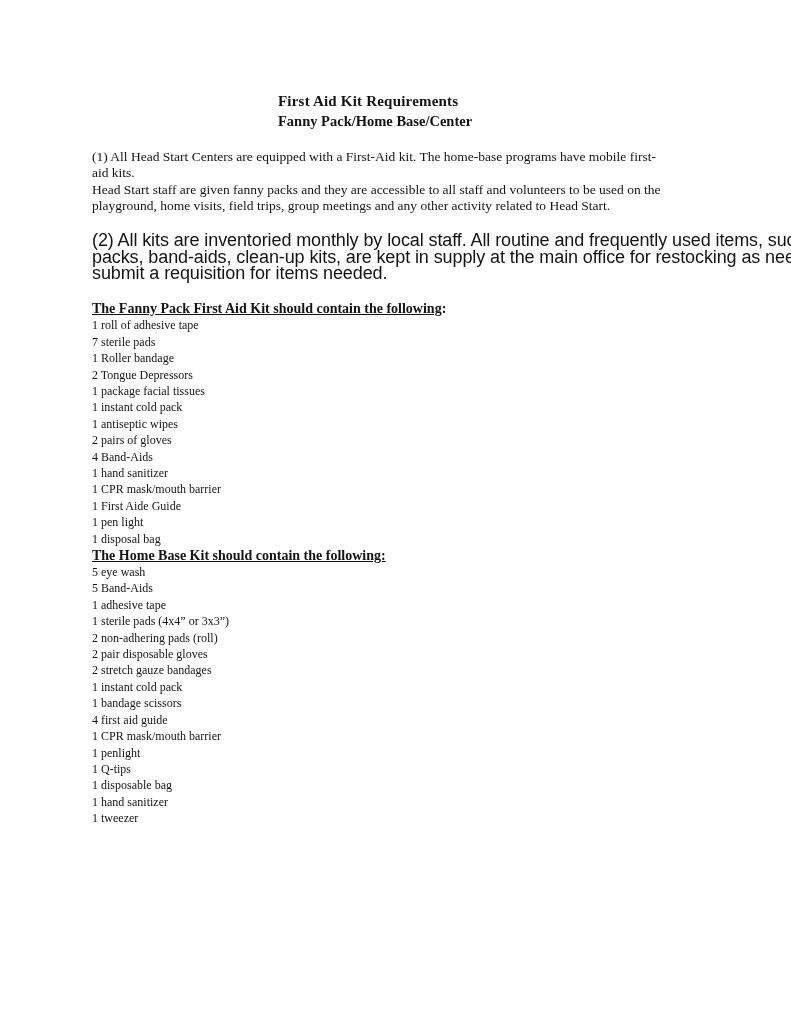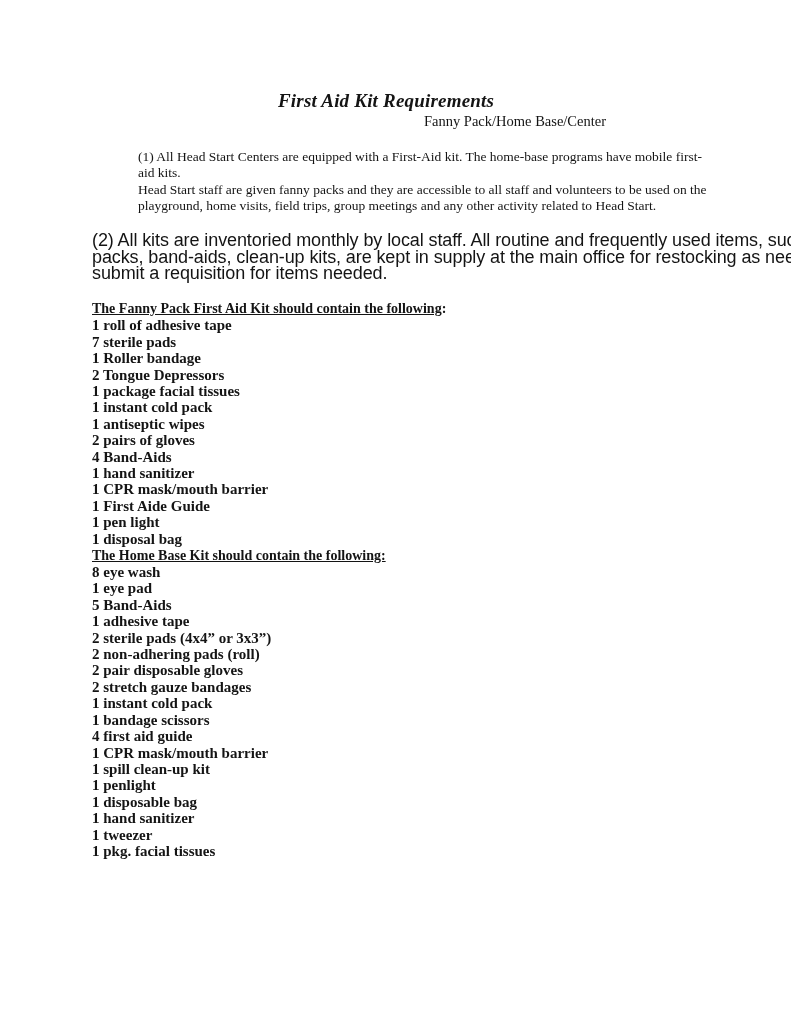--- a/index.html
+++ b/index.html
@@ -21,64 +21,61 @@
     background: #ffffff;
   }
   .content {
     position: absolute;
     left: 92px;
     top: 0;
     width: 660px;
   }
   h1.doc-title {
     margin: 91px 0 0 186px;
-    font-size: 19px;
+    font-size: 15px;
     line-height: 20px;
     font-weight: bold;
     letter-spacing: 0.2px;
-    font-style: italic;
   }
   h2.doc-subtitle {
     margin: 2px 0 0 186px;
     font-size: 14.5px;
     line-height: 16px;
-    font-weight: normal;
-    text-align: center;
+    font-weight: bold;
   }
   p.para {
     margin: 0;
     white-space: pre;
     font-size: 13.5px;
     line-height: 16.4px;
   }
-  p.para-1 { margin-top: 20px; margin-left: 46px; }
+  p.para-1 { margin-top: 20px; }
   p.para-2 {
     margin-top: 17.5px;
     font-family: "Liberation Sans", sans-serif;
     font-size: 18px;
     letter-spacing: -0.1px;
   }
   h3.kit-heading {
     margin: 0;
     font-size: 14px;
     line-height: 17px;
     font-weight: bold;
   }
   h3.kit-heading-fanny { margin-top: 19px; font-family: Liberation Serif, serif; }
   .u { text-decoration: underline; }
   ul.kit-list {
     margin: 0;
     padding: 0;
     list-style: none;
   }
   ul.kit-list li {
-    font-size: 15px;
+    font-size: 12px;
     line-height: 16.4px;
     white-space: pre;
-    font-weight: bold;
   }
 </style>
 </head>
 <body style="color: rgb(20, 20, 20); background: rgb(255, 255, 255);">
 
 <div class="page">
   <div class="content">
 
     <h1 class="doc-title">First Aid Kit Requirements</h1>
     <h2 class="doc-subtitle">Fanny Pack/Home Base/Center</h2>
@@ -108,35 +105,33 @@
           <li>1 CPR mask/mouth barrier</li>
           <li>1 First Aide Guide</li>
           <li>1 pen light</li>
           <li>1 disposal bag</li>
         </ul>
     </section>
 
     <section>
       <h3 class="kit-heading"><span class="u">The Home Base Kit should contain the following:</span><span></span></h3>
       <ul class="kit-list">
-          <li>8 eye wash</li>
-          <li>1 eye pad</li>
+          <li>5 eye wash</li>
           <li>5 Band-Aids</li>
           <li>1 adhesive tape</li>
-          <li>2 sterile pads (4x4” or 3x3”)</li>
+          <li>1 sterile pads (4x4” or 3x3”)</li>
           <li>2 non-adhering pads (roll)</li>
           <li>2 pair disposable gloves</li>
           <li>2 stretch gauze bandages</li>
           <li>1 instant cold pack</li>
           <li>1 bandage scissors</li>
           <li>4 first aid guide</li>
           <li>1 CPR mask/mouth barrier</li>
-          <li>1 spill clean-up kit</li>
           <li>1 penlight</li>
+          <li>1 Q-tips</li>
           <li>1 disposable bag</li>
           <li>1 hand sanitizer</li>
           <li>1 tweezer</li>
-          <li>1 pkg. facial tissues</li>
         </ul>
     </section>
 
   </div>
 </div>
 
 </body></html>

